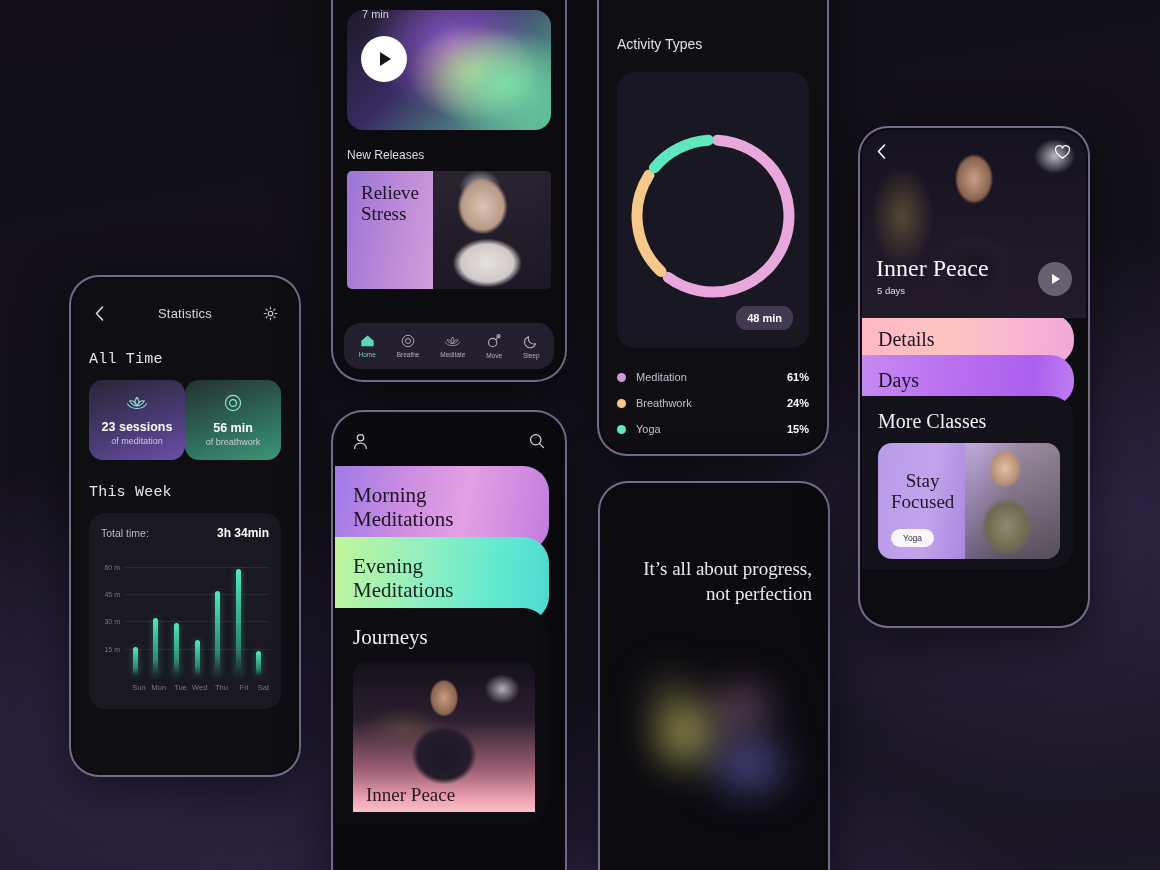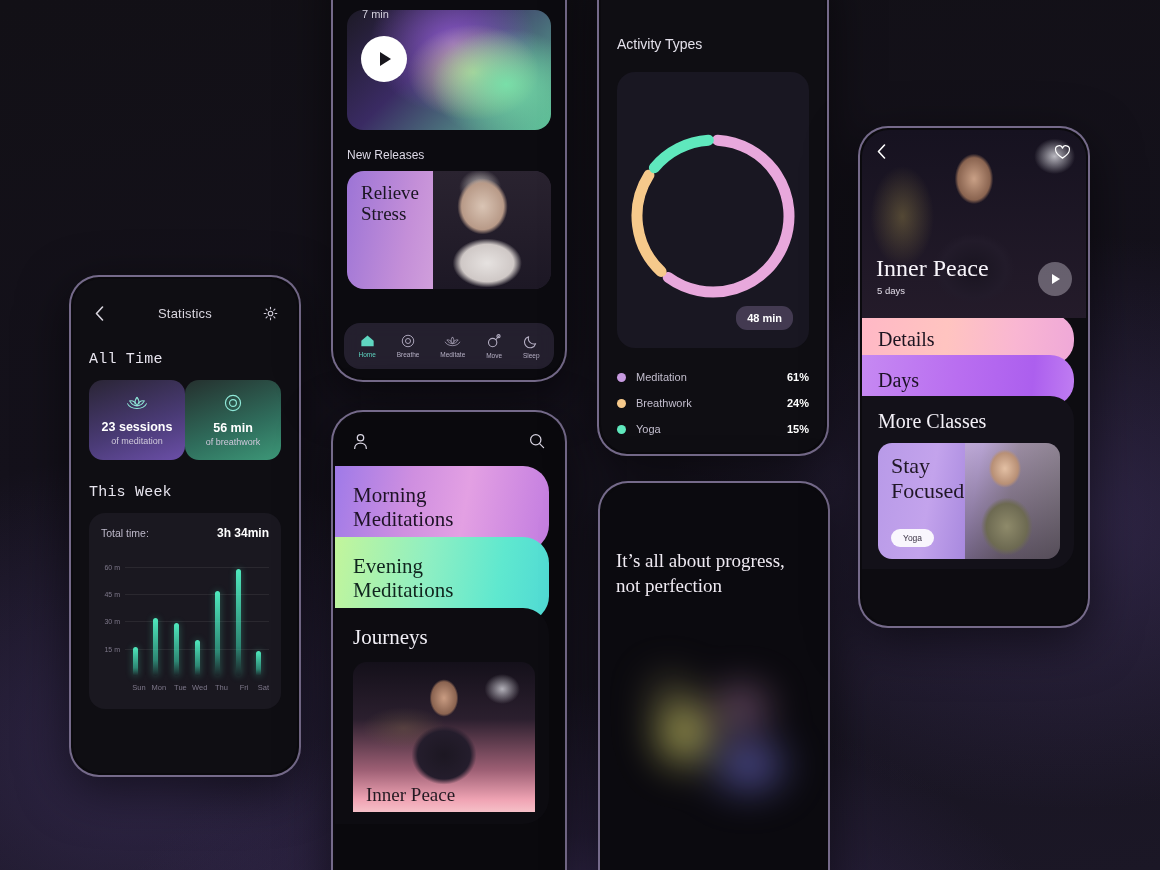--- a/index.html
+++ b/index.html
@@ -67,21 +67,21 @@
       radial-gradient(ellipse 120px 90px at 78% 62%, rgba(120,226,170,.95) 0%, rgba(120,226,170,0) 62%),
       radial-gradient(ellipse 110px 80px at 62% 52%, rgba(226,226,140,.8) 0%, rgba(226,226,140,0) 60%),
       radial-gradient(ellipse 130px 110px at 52% 28%, rgba(150,96,214,.85) 0%, rgba(150,96,214,0) 64%),
       linear-gradient(135deg,#1d1a26 0%,#3a2b63 40%,#5fc49a 100%);
   }
   .hero-min{ position:absolute; left:15px; top:-2px; font-size:11px; color:#d3cfdd; }
   .play{ position:absolute; left:14px; top:26px; width:46px; height:46px; border-radius:50%;
          background:#fff; display:flex; align-items:center; justify-content:center; }
   .play i{ width:0;height:0;border-left:11px solid #18161d;border-top:7px solid transparent;border-bottom:7px solid transparent; margin-left:3px;}
   .nr{ font-size:12px; color:#ddd9e6; margin:18px 0 9px; }
-  .relieve{ height:118px; border-radius:17px; position:relative; overflow:hidden;
+  .relieve{ height:118px; border-radius:5px; position:relative; overflow:hidden;
     background:linear-gradient(100deg,#9c74d6 0%,#c48fd8 32%,#d6a6dd 55%,#3a2f46 78%,#221c2c 100%); }
   .relieve .ph{ position:absolute; right:0; top:0; width:58%; height:100%;
     background:
       radial-gradient(ellipse 36px 40px at 42% 30%, #d9c4b4 0%, #b89a88 58%, rgba(40,30,45,0) 70%),
       radial-gradient(ellipse 48px 34px at 46% 78%, #e6e2e0 0%, #cfc8c6 55%, rgba(40,30,45,0) 72%),
       radial-gradient(ellipse 30px 26px at 40% 14%, #cfcac6 0%, rgba(40,30,45,0) 70%),
       linear-gradient(180deg,#2a2330 0%,#1d1825 100%); }
   .relieve .rt{ position:absolute; left:14px; top:12px; font-size:19px; line-height:1.1; color:#1a1522; }
   .navbar{ position:absolute; left:9px; right:9px; bottom:9px; height:46px; border-radius:16px;
     background:rgba(42,37,54,.82); backdrop-filter:blur(8px);
@@ -119,21 +119,21 @@
     padding:6px 11px; font-size:11px; font-weight:700; color:#fff; }
   .legend{ margin-top:16px; }
   .lrow{ display:flex; align-items:center; height:26px; }
   .dot{ width:9px; height:9px; border-radius:50%; margin-right:10px; }
   .lname{ flex:1; font-size:11px; color:#c2bdcd; }
   .lval{ font-size:11px; font-weight:700; color:#fff; }
 
   
   #quote{ left:598px; top:481px; width:232px; height:450px; border-radius:30px; padding:2px; }
   #quote .inner{ width:100%; height:100%; background:#0b0a0f; border-radius:27px; position:relative; overflow:hidden; }
-  .qtext{ position:absolute; top:64px; left:14px; right:14px; text-align:left; font-size:19px; line-height:1.3; color:#efeaf2; }
+  .qtext{ position:absolute; top:72px; left:14px; right:14px; text-align:right; font-size:19px; line-height:1.3; color:#efeaf2; }
   .blob{ position:absolute; left:28px; top:158px; width:180px; height:180px; filter:blur(19px);
     background:
       radial-gradient(ellipse 54px 62px at 30% 50%, rgba(244,238,120,.95) 0%, rgba(244,238,120,0) 68%),
       radial-gradient(ellipse 66px 48px at 66% 68%, rgba(120,118,226,.9) 0%, rgba(120,118,226,0) 70%),
       radial-gradient(ellipse 50px 40px at 62% 36%, rgba(206,144,194,.8) 0%, rgba(206,144,194,0) 70%),
       radial-gradient(ellipse 40px 36px at 22% 28%, rgba(150,140,90,.5) 0%, rgba(0,0,0,0) 72%); }
 
   
   #detail{ left:858px; top:126px; width:232px; height:502px; border-radius:30px; padding:2px; }
   #detail .inner{ width:100%; height:100%; background:#0d0c11; border-radius:27px; overflow:hidden; position:relative; }
@@ -155,21 +155,21 @@
   .pane-details{ background:linear-gradient(95deg,#ffb8c6 0%,#ffc4c0 40%,#f9b6d2 72%,#efa8d8 100%); color:#1d1420; margin-top:-4px; }
   .pane-days{ background:linear-gradient(95deg,#c689f2 0%,#b96ef0 45%,#ac5fee 80%,#c07df2 100%); color:#1b1124; margin-top:-10px; }
   .pane-more{ background:#131119; color:#f4f1f8; margin-top:-10px; padding-bottom:10px; }
   .classcard{ margin:10px 14px 0 0; height:116px; border-radius:14px; position:relative; overflow:hidden;
     background:linear-gradient(100deg,#b89ae8 0%,#c3a3ec 30%,#a98adf 52%,#6e5b7c 70%,#4a4250 100%); }
   .classcard .cfig{ position:absolute; right:0; top:0; width:52%; height:100%;
     background:
       radial-gradient(ellipse 22px 26px at 42% 22%, #e3c0a4 0%, #b89076 60%, rgba(0,0,0,0) 74%),
       radial-gradient(ellipse 34px 38px at 44% 72%, #8e8a6a 0%, #6d6a52 60%, rgba(0,0,0,0) 76%),
       linear-gradient(180deg,rgba(200,190,200,.5) 0%,rgba(90,82,92,.7) 100%); }
-  .classcard .ct{ position:absolute; left:13px; top:11px; font-size:22px; line-height:1.12; color:#201726; }
+  .classcard .ct{ position:absolute; left:13px; top:27px; font-size:19px; line-height:1.12; color:#201726;text-align:center; }
   .chip{ position:absolute; left:13px; bottom:12px; background:rgba(255,255,255,.9); border-radius:11px;
     padding:4px 12px; font-size:8.5px; color:#3a3244; }
 </style>
 </head>
 <body>
 
 <div class="canvas"></div>
 
 <div class="phone glow" id="stats">
  <div class="inner">

